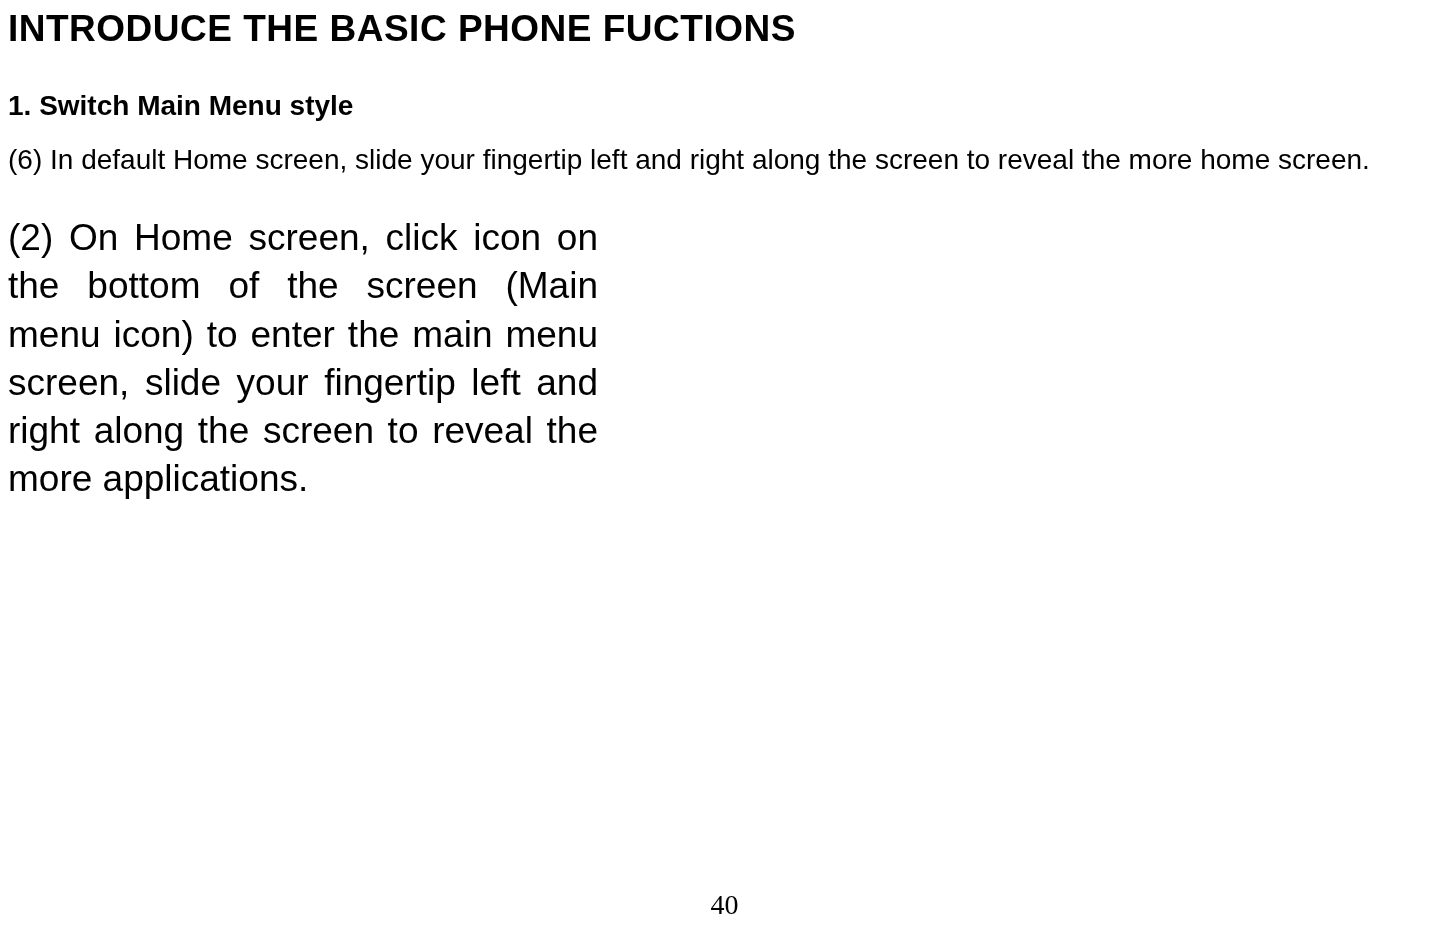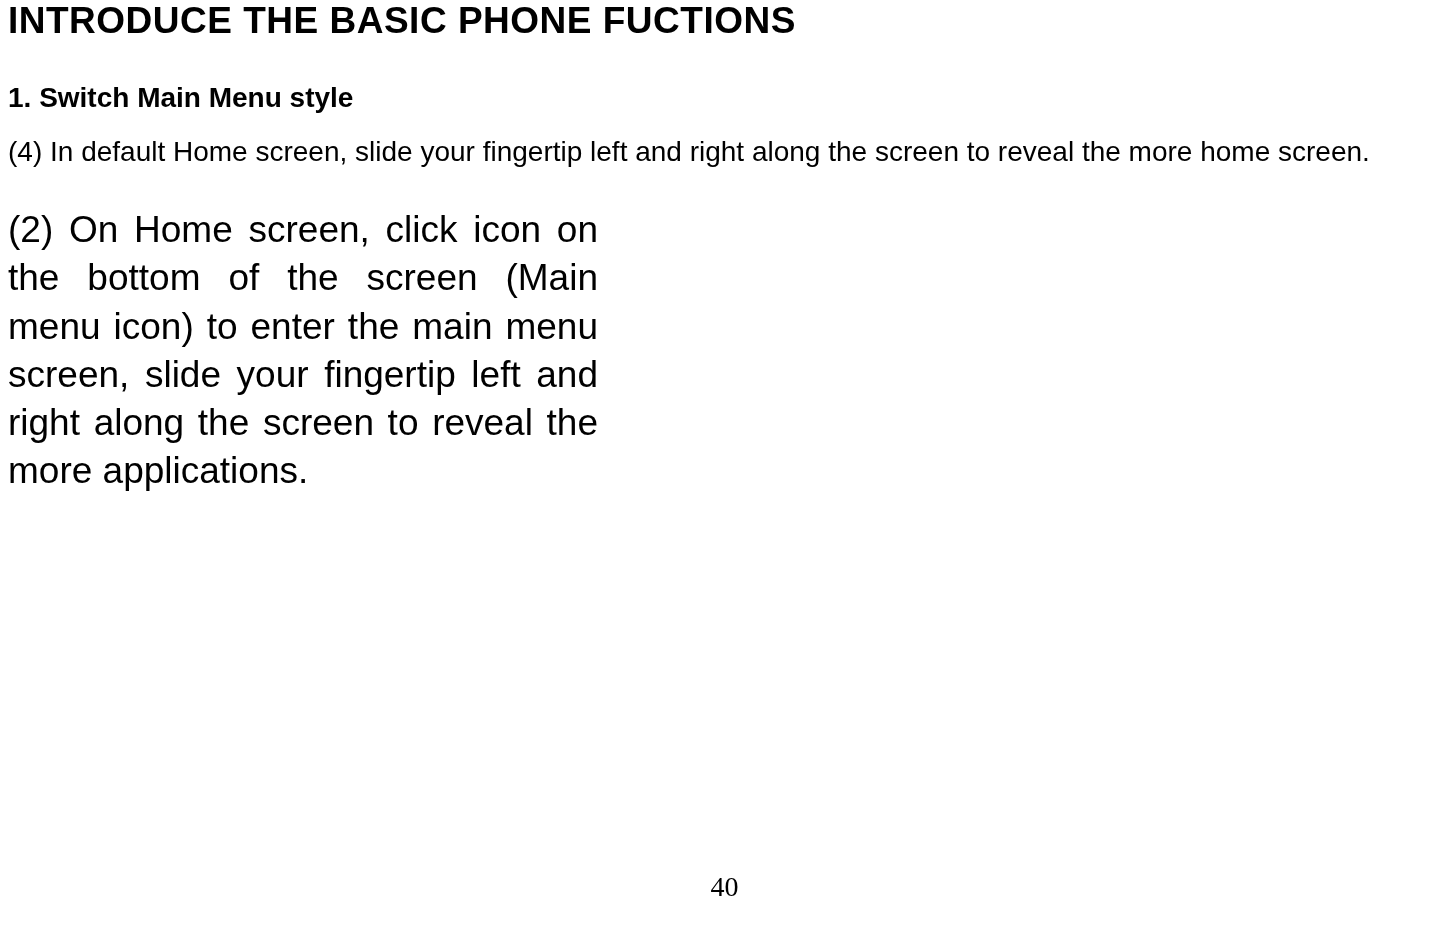--- a/index.html
+++ b/index.html
@@ -12,21 +12,21 @@
       height: 935px;
       font-family: Arial, Helvetica, sans-serif;
       background: #ffffff;
       color: #000000;
       position: relative;
       padding: 0 8px;
     }
     .title {
       font-size: 37px;
       font-weight: bold;
-      margin-top: 0px;
+      margin-top: 8px;
       margin-bottom: 40px;
       letter-spacing: 0.5px;
     }
     .subtitle {
       font-size: 28px;
       font-weight: bold;
       margin-bottom: 20px;
     }
     .para1 {
       font-size: 28px;
@@ -35,31 +35,31 @@
     }
     .para2 {
       font-size: 37px;
       line-height: 1.3;
       width: 590px;
       text-align: justify;
       text-align-last: left;
     }
     .page-number {
       position: absolute;
-      bottom: 32px;
+      bottom: 14px;
       left: 50%;
       transform: translateX(-50%);
       font-size: 28px;
       font-family: "Times New Roman", Times, serif;
     }
   </style>
 </head>
 <body>
 
 <h1 class="title">INTRODUCE THE BASIC PHONE FUCTIONS</h1>
 
 <h2 class="subtitle">1. Switch Main Menu style</h2>
 
-<p class="para1">(4) In default Home screen, slide your fingertip left and right along the screen to reveal the more home screen.</p>
+<p class="para1">(6) In default Home screen, slide your fingertip left and right along the screen to reveal the more home screen.</p>
 
 <p class="para2">(2) On Home screen, click icon on the bottom of the screen (Main menu icon) to enter the main menu screen, slide your fingertip left and right along the screen to reveal the more applications.</p>
 
 <div class="page-number">40</div>
 
 </body></html>

